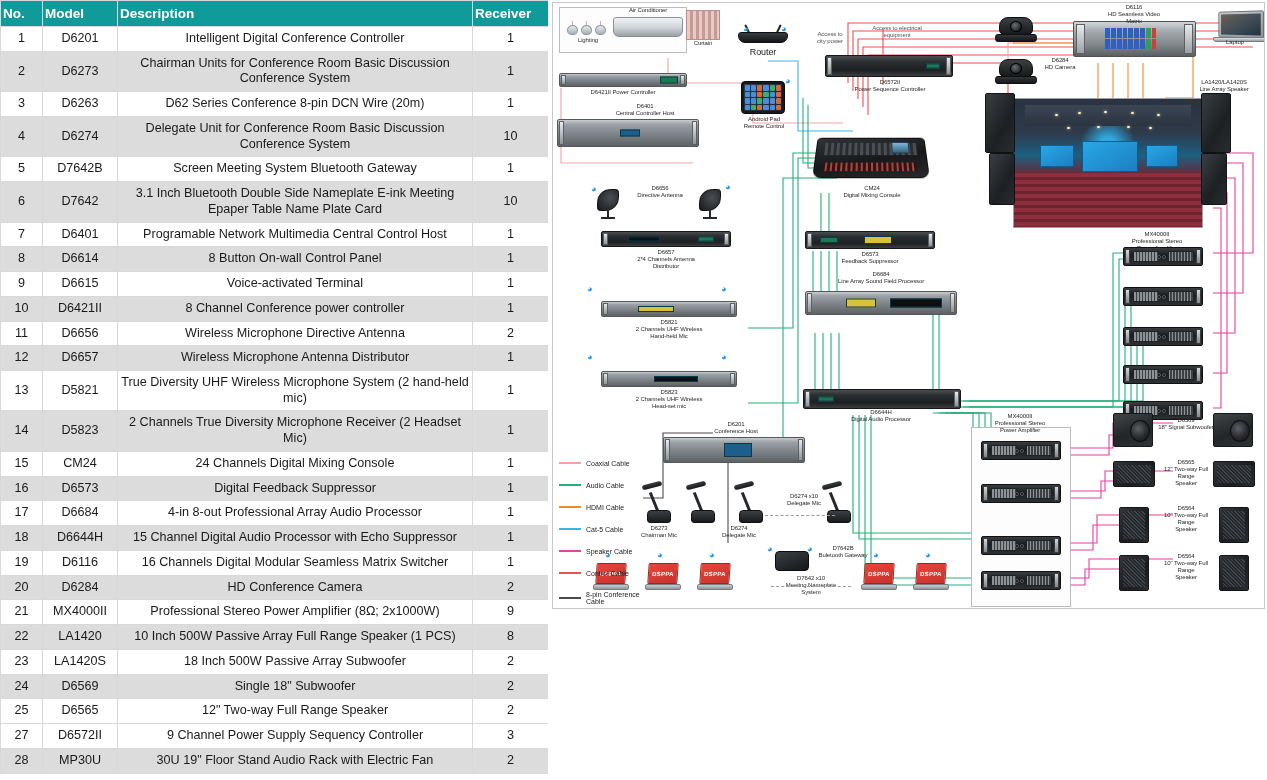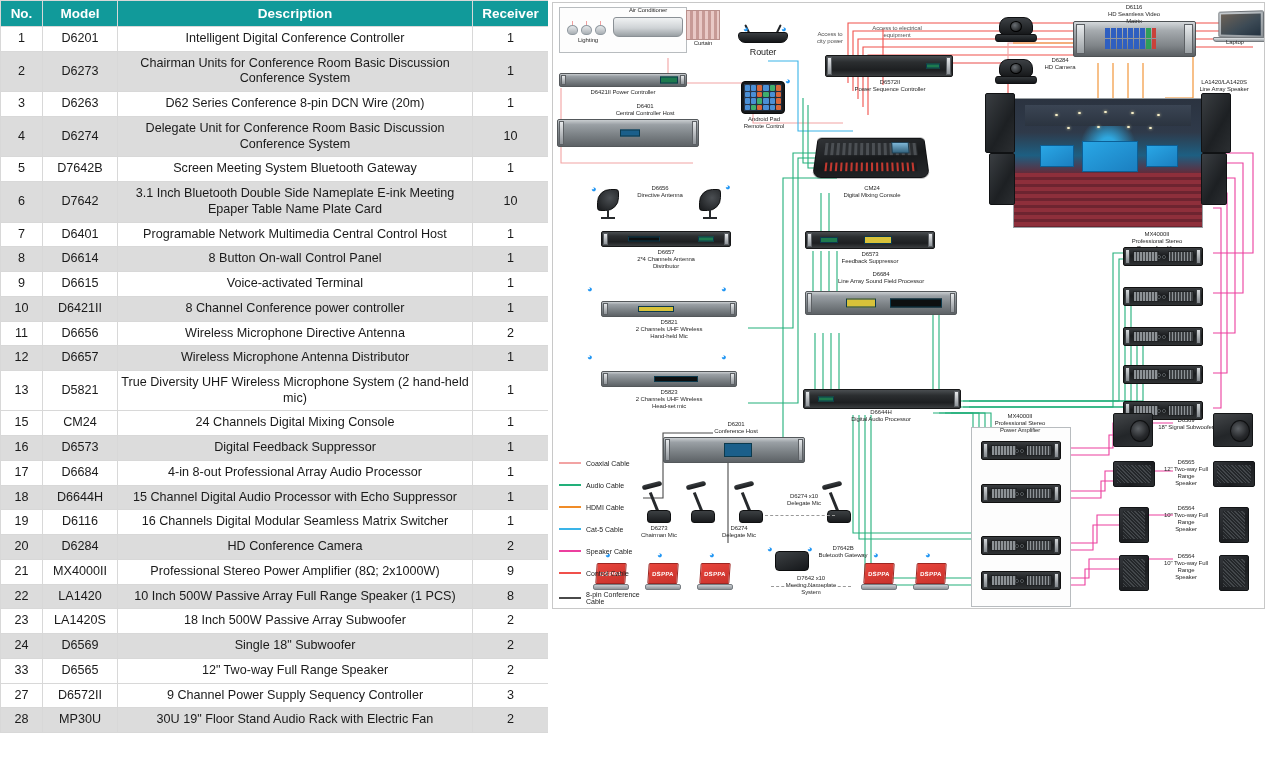--- a/index.html
+++ b/index.html
@@ -15,21 +15,21 @@
   
   #bom {
     position: absolute; left: 0; top: 0;
     width: 548px; height: 780px;
     overflow: hidden;
   }
   table.bom { width: 548px; border-collapse: collapse; table-layout: fixed; }
   table.bom th {
     background: #119a9a; color: #ffffff;
     font-size: 13.5px; font-weight: bold;
-    text-align: center; padding: 5px 2px;
+    text-align: left; padding: 5px 2px;
     border: 1px solid #d8d8d8;
   }
   table.bom td {
     border: 1px solid #d8d8d8;
     text-align: center; font-size: 12.6px; color: #1a1a1a;
     padding: 4px 3px; line-height: 1.25;
   }
   table.bom tr.even td { background: #ffffff; }
   table.bom tr.odd td { background: #dcdcdc; }
   col.c-no { width: 42px; }
@@ -393,20 +393,26 @@
             <td>D6657</td>
             <td>Wireless Microphone Antenna Distributor</td>
             <td>1</td>
           </tr>
           <tr class="even">
             <td>13</td>
             <td>D5821</td>
             <td>True Diversity UHF Wireless Microphone System (2 hand-held mic)</td>
             <td>1</td>
           </tr>
+          <tr class="odd">
+            <td>14</td>
+            <td>D5823</td>
+            <td>2 Channels True Diversity Microphone Receiver (2 Headset Mic)</td>
+            <td>1</td>
+          </tr>
           <tr class="even">
             <td>15</td>
             <td>CM24</td>
             <td>24 Channels Digital Mixing Console</td>
             <td>1</td>
           </tr>
           <tr class="odd">
             <td>16</td>
             <td>D6573</td>
             <td>Digital Feedback Suppressor</td>
@@ -454,21 +460,21 @@
             <td>18 Inch 500W Passive Array Subwoofer</td>
             <td>2</td>
           </tr>
           <tr class="odd">
             <td>24</td>
             <td>D6569</td>
             <td>Single 18" Subwoofer</td>
             <td>2</td>
           </tr>
           <tr class="even">
-            <td>33</td>
+            <td>25</td>
             <td>D6565</td>
             <td>12" Two-way Full Range Speaker</td>
             <td>2</td>
           </tr>
           <tr class="even">
             <td>27</td>
             <td>D6572II</td>
             <td>9 Channel Power Supply Sequency Controller</td>
             <td>3</td>
           </tr>

